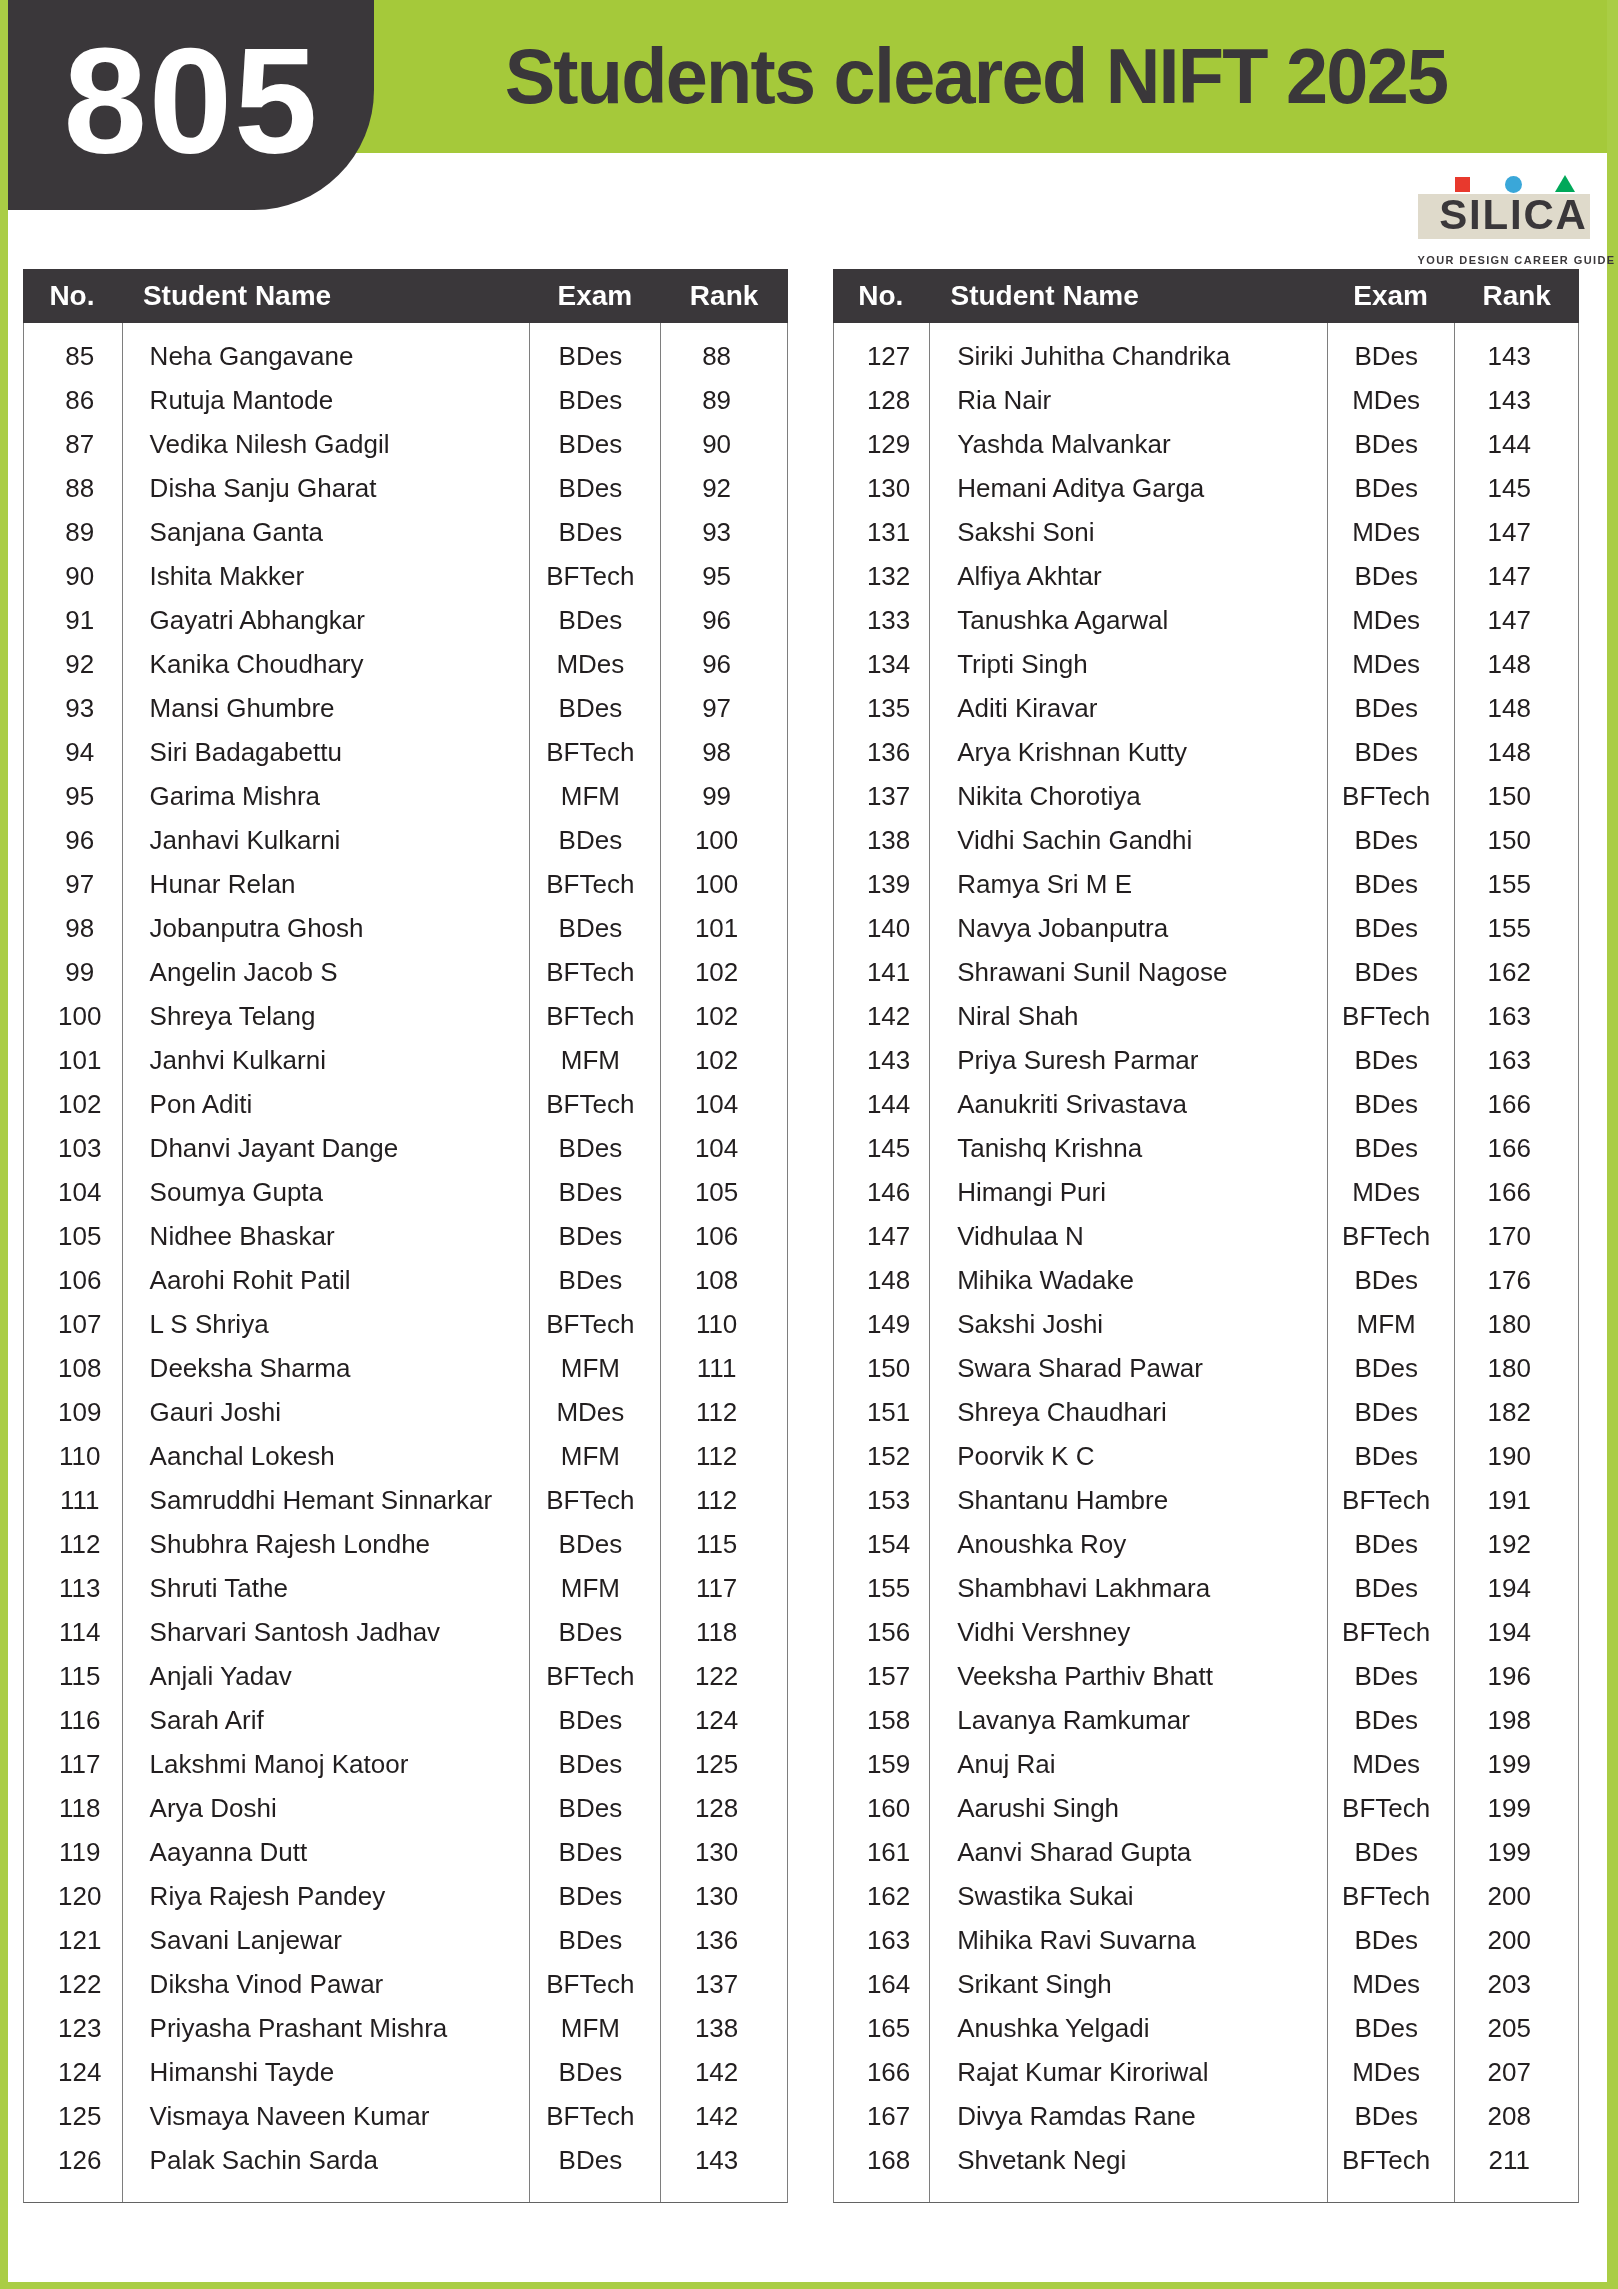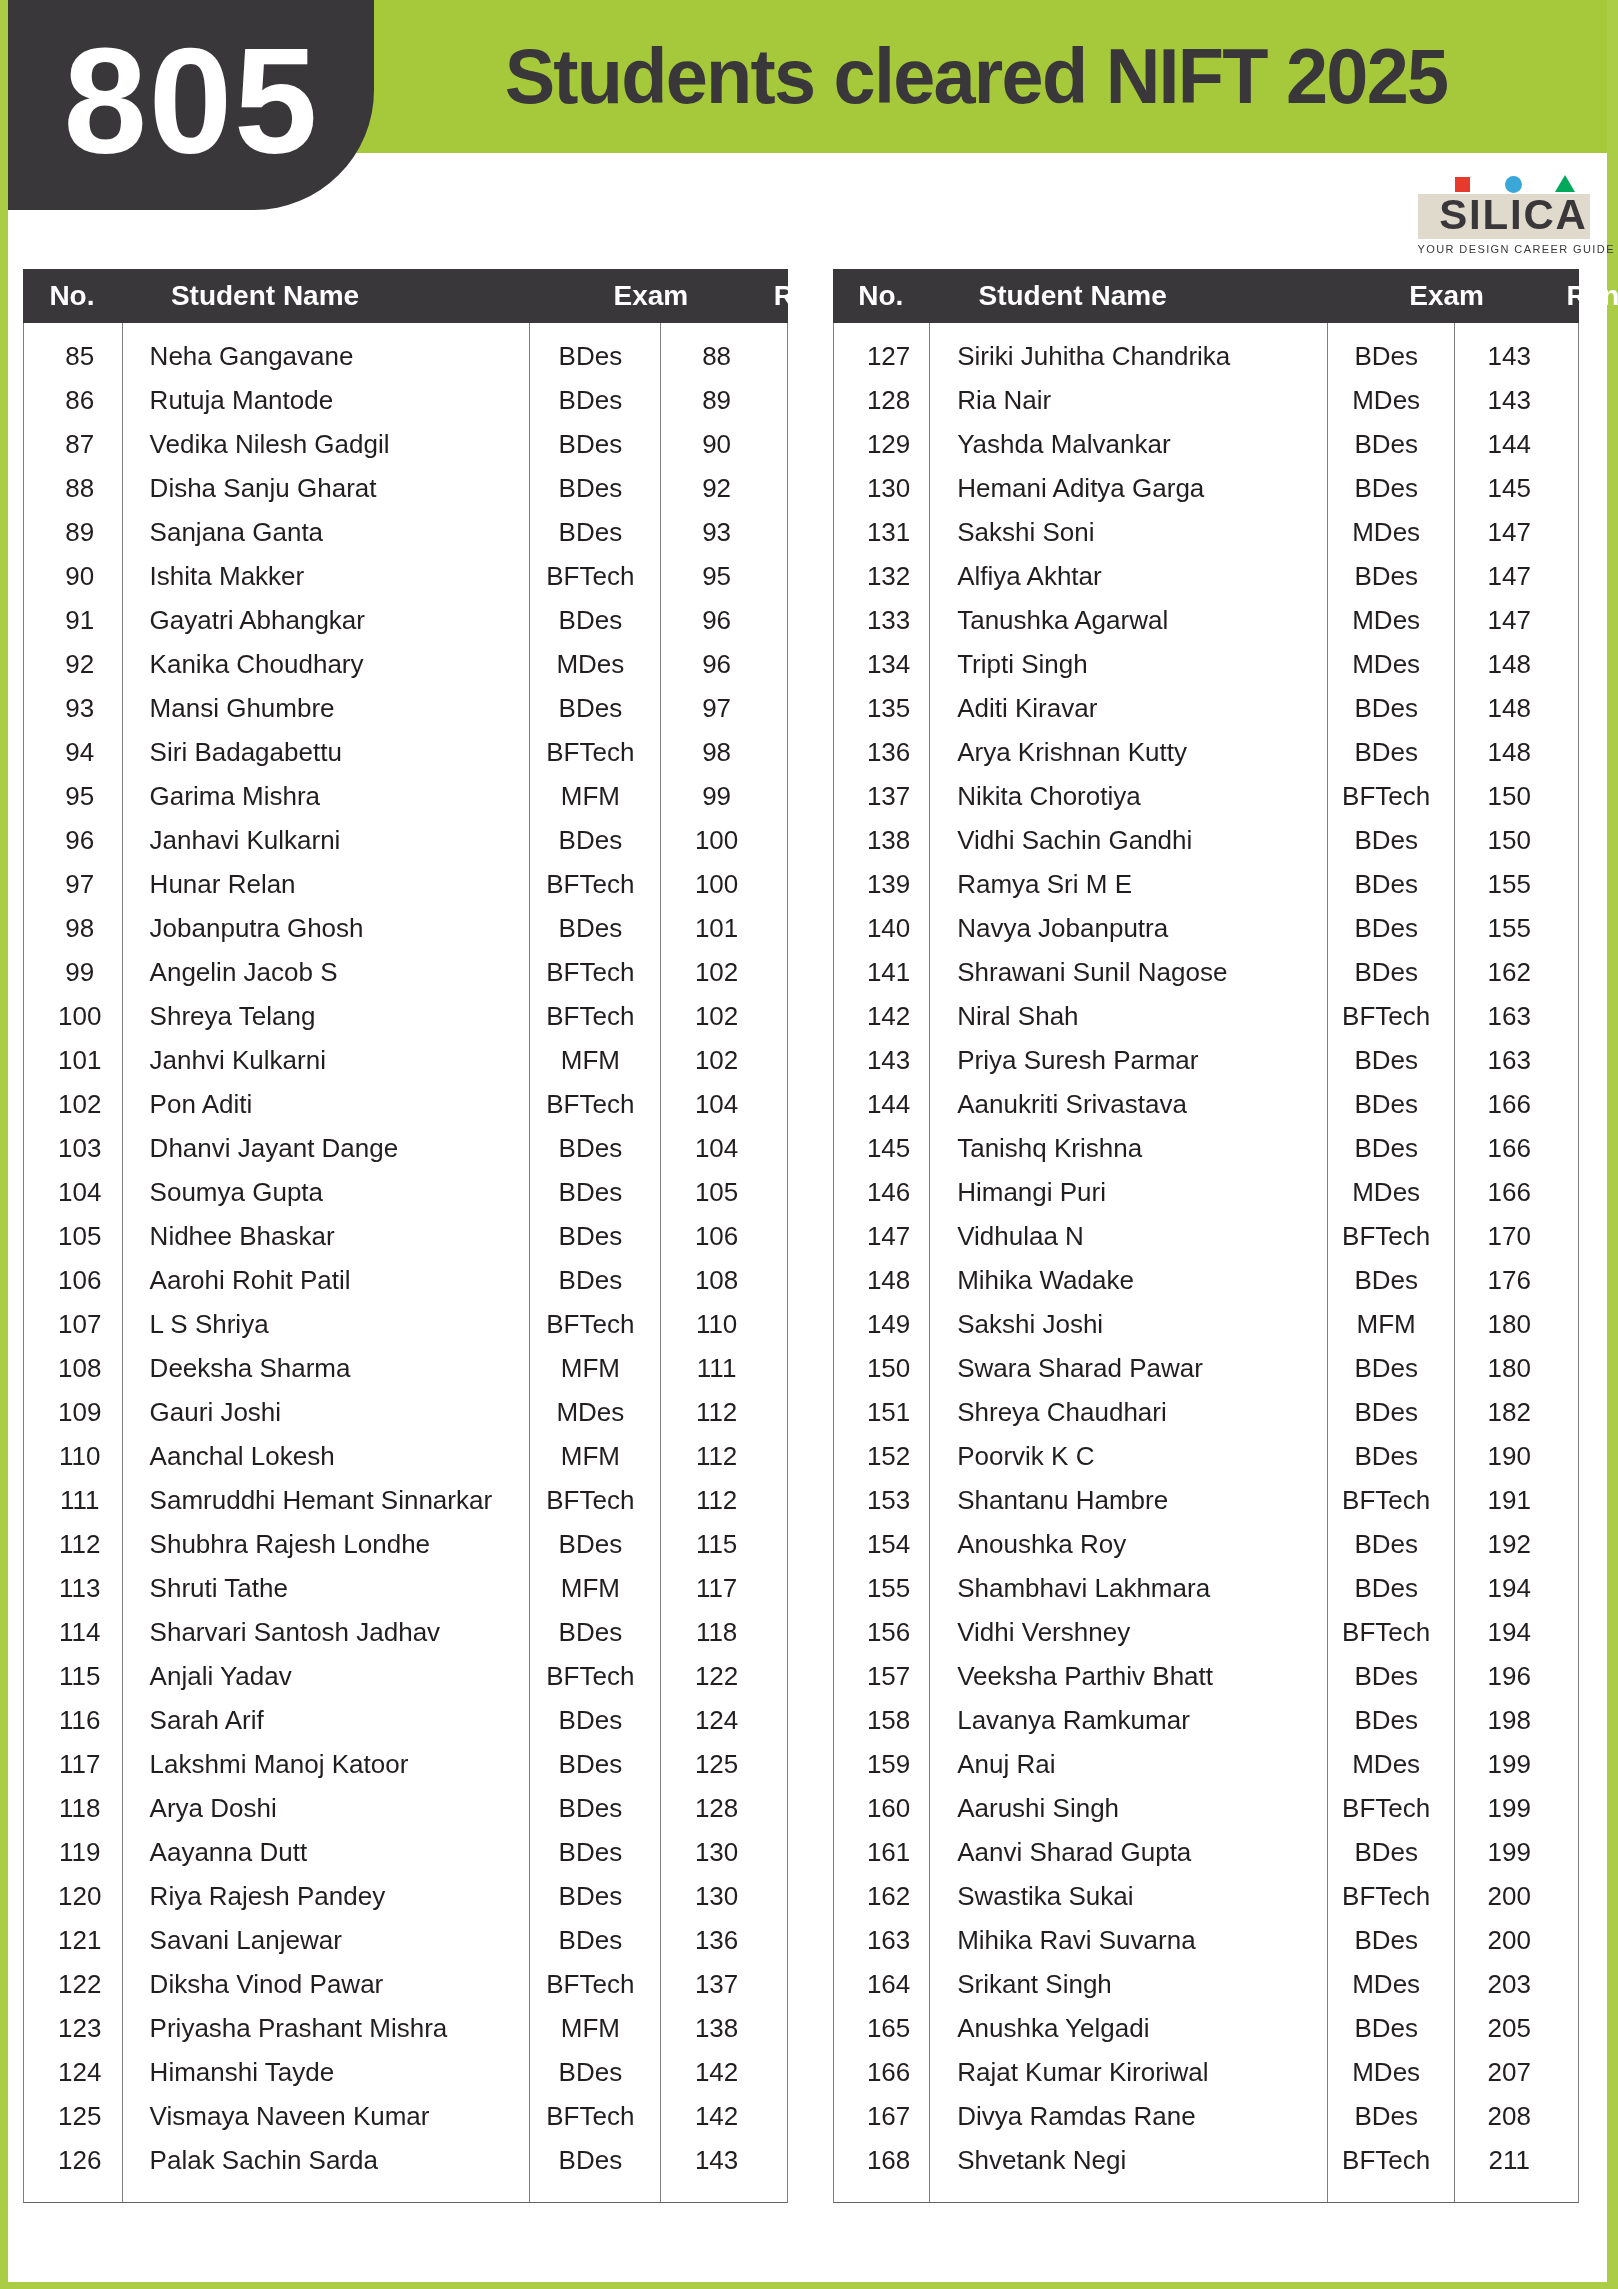--- a/index.html
+++ b/index.html
@@ -35,31 +35,31 @@
   .logo-shapes{position:relative;height:18.5px;}
   .logo-shapes .sq{position:absolute;left:37px;top:1.8px;width:15.7px;height:15.7px;background:#e8392d;}
   .logo-shapes .ci{position:absolute;left:87px;top:0.9px;width:17.5px;height:17.5px;border-radius:50%;background:#3aa7d9;}
   .logo-shapes .tr{position:absolute;left:137px;top:0;width:0;height:0;
     border-left:10px solid transparent;border-right:10px solid transparent;border-bottom:17.5px solid #00a859;}
   .logo-word{
     background:#dfdacb;color:#3a373a;font-weight:700;font-size:42px;line-height:1;
     letter-spacing:1.8px;text-align:right;padding:0.9px 1.8px 2.8px;
   }
   .logo-tagline{
-    margin-top:4px;color:#3a373a;font-weight:400;font-size:11px;letter-spacing:1.4px;
+    margin-top:15px;color:#3a373a;font-weight:700;font-size:11px;letter-spacing:1.4px;
     text-align:right;white-space:nowrap;
   }
   
   .table{position:absolute;top:269px;}
   .table.t0{left:23px;width:765px;}
   .table.t1{left:833px;width:746px;}
   .thead{
     height:54px;background:#3a373a;color:#ffffff;
     display:grid;grid-template-columns:12.8% 53.4% 17.1% 16.7%;
-    align-items:center;font-weight:700;font-size:28px;gap:28px;
+    align-items:center;font-weight:700;font-size:28px;
   }
   .c-no,.c-exam,.c-rank{text-align:center;}
   .c-name{text-align:left;padding-left:22px;}
   .tbody{
     position:relative;
     border-left:0.9px solid #7e7e7e;border-right:0.9px solid #7e7e7e;border-bottom:1.8px solid #636363;
     padding:11px 8px 20px;
   }
   .vline{position:absolute;top:0;bottom:0;width:0.9px;background:#7e7e7e;}
   .vline.v1{left:12.8%;}

